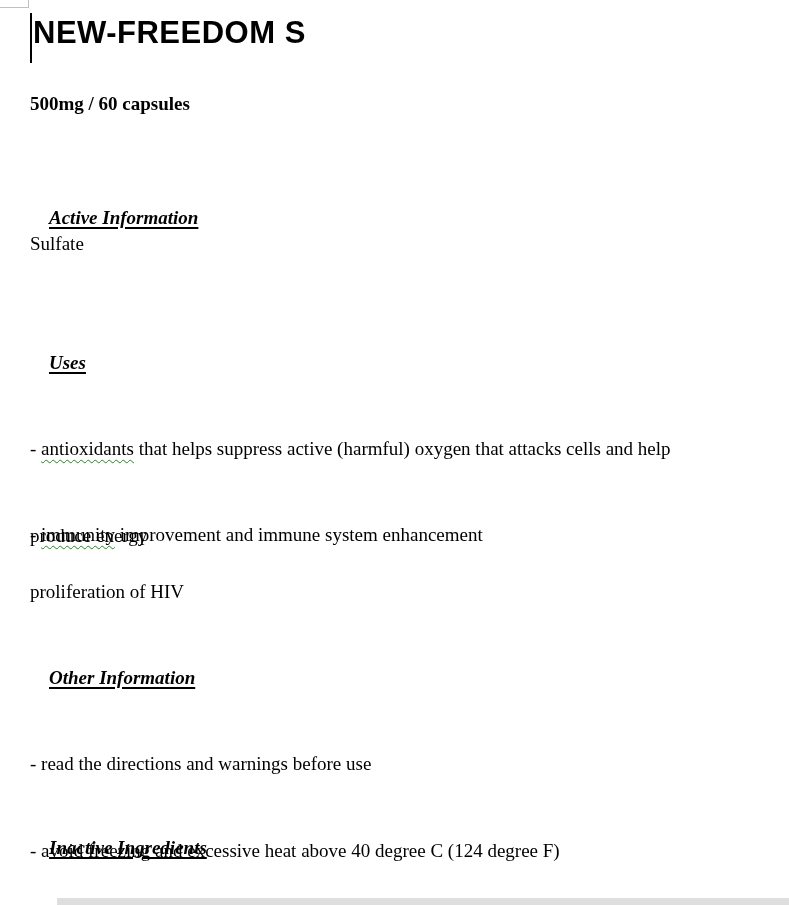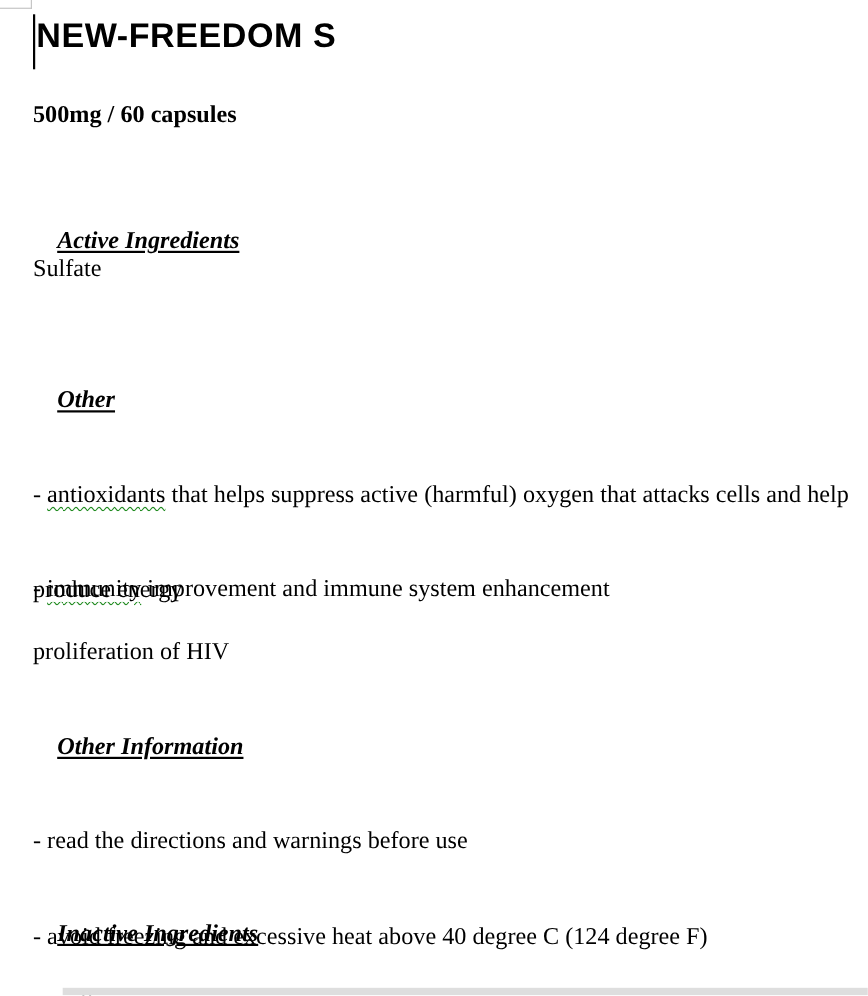--- a/index.html
+++ b/index.html
@@ -43,21 +43,21 @@
     font-family: "Liberation Sans", sans-serif;
     font-weight: 700;
     font-size: 31px;
     line-height: 44px;
     letter-spacing: 0.5px;
     white-space: pre;
   }
   .block {
     position: absolute;
     left: 30px;
-    font-size: 22px;
+    font-size: 19px;
     line-height: 29px;
     white-space: pre-wrap;
   }
   .bold { font-weight: 700; }
   .heading {
     font-weight: 700;
     font-style: italic;
     text-decoration: underline;
     text-decoration-thickness: 1.5px;
     text-underline-offset: 3px;
@@ -84,27 +84,27 @@
 <div class="page">
 
   <div class="corner-mark"></div>
   <div class="caret"></div>
 
   <h1 class="title">NEW-FREEDOM S</h1>
 
   <div class="block bold" style="top:89px;">500mg / 60 capsules</div>
 
   <div class="block" style="top:174px;">
-    <span class="heading">Active Ingredients</span>
+    <span class="heading">Active Information</span>
   </div>
 
   <div class="block" style="top:229px;">Sulfate</div>
 
   <div class="block" style="top:319px;">
-    <span class="heading">Other</span>
+    <span class="heading">Uses</span>
   </div>
 
   <div class="block" style="top:462px;">
     <div><span>- </span><span class="sq">immunity</span><span> improvement and immune system enhancement</span></div>
   </div>
 
   <div class="block" style="top:376px;">
     <div><span>- </span><span class="sq">antioxidants</span><span> that helps suppress active (harmful) oxygen that attacks cells and help</span></div>
     <div>produce energy</div>
   </div>

